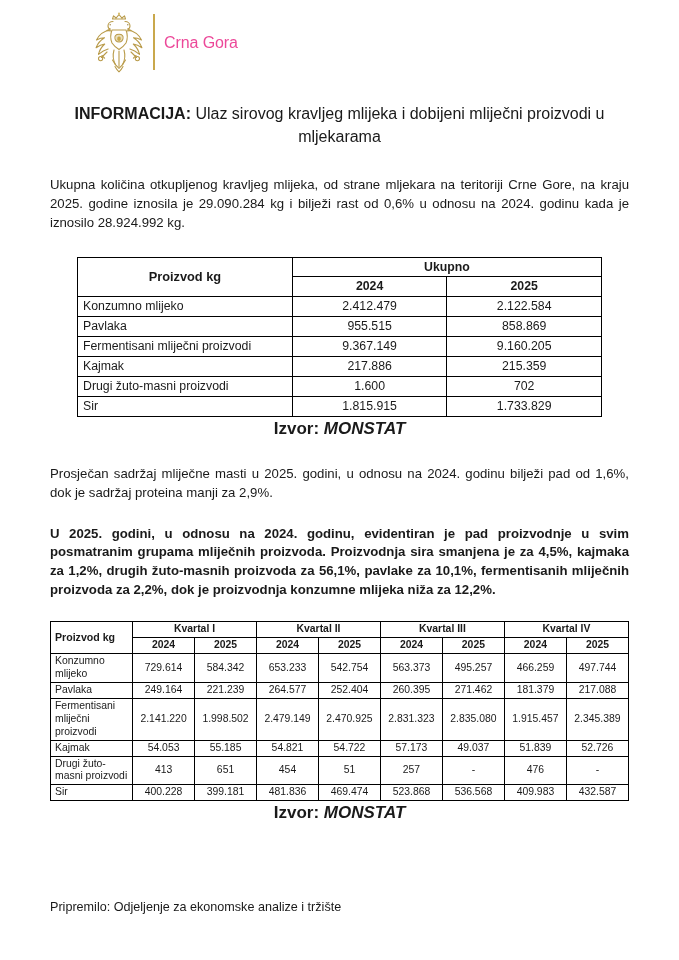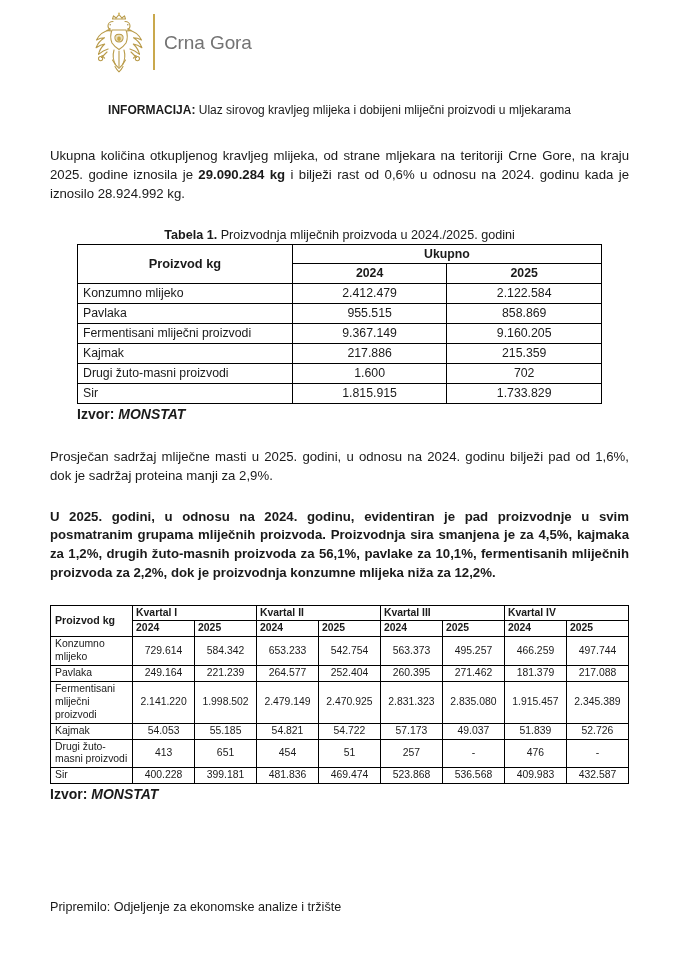--- a/index.html
+++ b/index.html
@@ -39,63 +39,63 @@
     background: #c9a84c;
     margin: 4px 9px 6px 3px;
   }
   .ministry-lines {
     display: flex;
     flex-direction: column;
     justify-content: center;
     line-height: 1.28;
   }
   .ministry-lines span {
-    font-size: 19px;
-    color: #737373;
+    font-size: 16px;
+    color: #ec4899;
     white-space: nowrap;
     letter-spacing: -0.1px;
   }
 
   
   .doc {
     padding: 0 50px;
     box-sizing: border-box;
   }
 
   .doc-title {
     text-align: center;
-    font-size: 12px;
+    font-size: 16px;
     line-height: 1.45;
     margin: 26px 0 0 0;
     padding: 0 8px;
   }
   .doc-title b { font-weight: bold; }
 
   .para {
     font-size: 13.2px;
     line-height: 1.42;
     margin: 0;
     text-align: justify;
   }
   .para.p-intro { margin-top: 28px; }
   .para.p-fat   { margin-top: 26px; }
   .para.p-drop  { margin-top: 22px; font-weight: bold; }
-  .para b { font-weight: bold; }
+  .para b { font-weight: normal; }
 
   
   .tbl-caption {
     text-align: center;
     font-size: 12.6px;
     margin: 0 0 2px 0;
   }
   .tbl-caption b { font-weight: bold; }
 
   .tbl-source {
-    text-align: left;
-    font-size: 14px;
+    text-align: center;
+    font-size: 17px;
     margin: 2px 0 0 0;
     font-weight: bold;
   }
   .tbl-source i { font-style: italic; }
 
   
   .t1-wrap { margin-top: 24px; padding: 0 27px; }
   table.t1 {
     border-collapse: collapse;
     width: 100%;
@@ -124,21 +124,21 @@
     border-collapse: collapse;
     width: 100%;
     table-layout: fixed;
     font-size: 10.4px;
   }
   table.t2 th, table.t2 td {
     border: 1px solid #000000;
     padding: 1px 3px;
     line-height: 1.24;
   }
-  table.t2 th { font-weight: bold; text-align: left; }
+  table.t2 th { font-weight: bold; text-align: center; }
   table.t2 th.prod-head {
     text-align: left;
     vertical-align: middle;
     padding-left: 4px;
     font-size: 10.6px;
   }
   table.t2 td.prod {
     text-align: left;
     vertical-align: middle;
     padding-left: 4px;
@@ -200,23 +200,20 @@
 
   <p class="doc-title">
     <b>INFORMACIJA:</b><span> Ulaz sirovog kravljeg mlijeka i dobijeni mliječni proizvodi u mljekarama</span>
   </p>
 
   <p class="para p-intro">
     <span>Ukupna količina otkupljenog kravljeg mlijeka, od strane mljekara na teritoriji Crne Gore, na kraju 2025. godine iznosila je </span><b>29.090.284 kg</b><span> i bilježi rast od 0,6% u odnosu na 2024. godinu kada je iznosilo 28.924.992 kg.</span>
   </p>
 
   <div class="t1-wrap">
-    <p class="tbl-caption">
-      <b>Tabela 1.</b><span> Proizvodnja mliječnih proizvoda u 2024./2025. godini</span>
-    </p>
 
     <table class="t1">
       <colgroup>
         <col style="width:41%">
         <col style="width:29.5%">
         <col style="width:29.5%">
       </colgroup>
       <thead>
         <tr>
           <th class="prod-head" rowspan="2">Proizvod kg</th>

